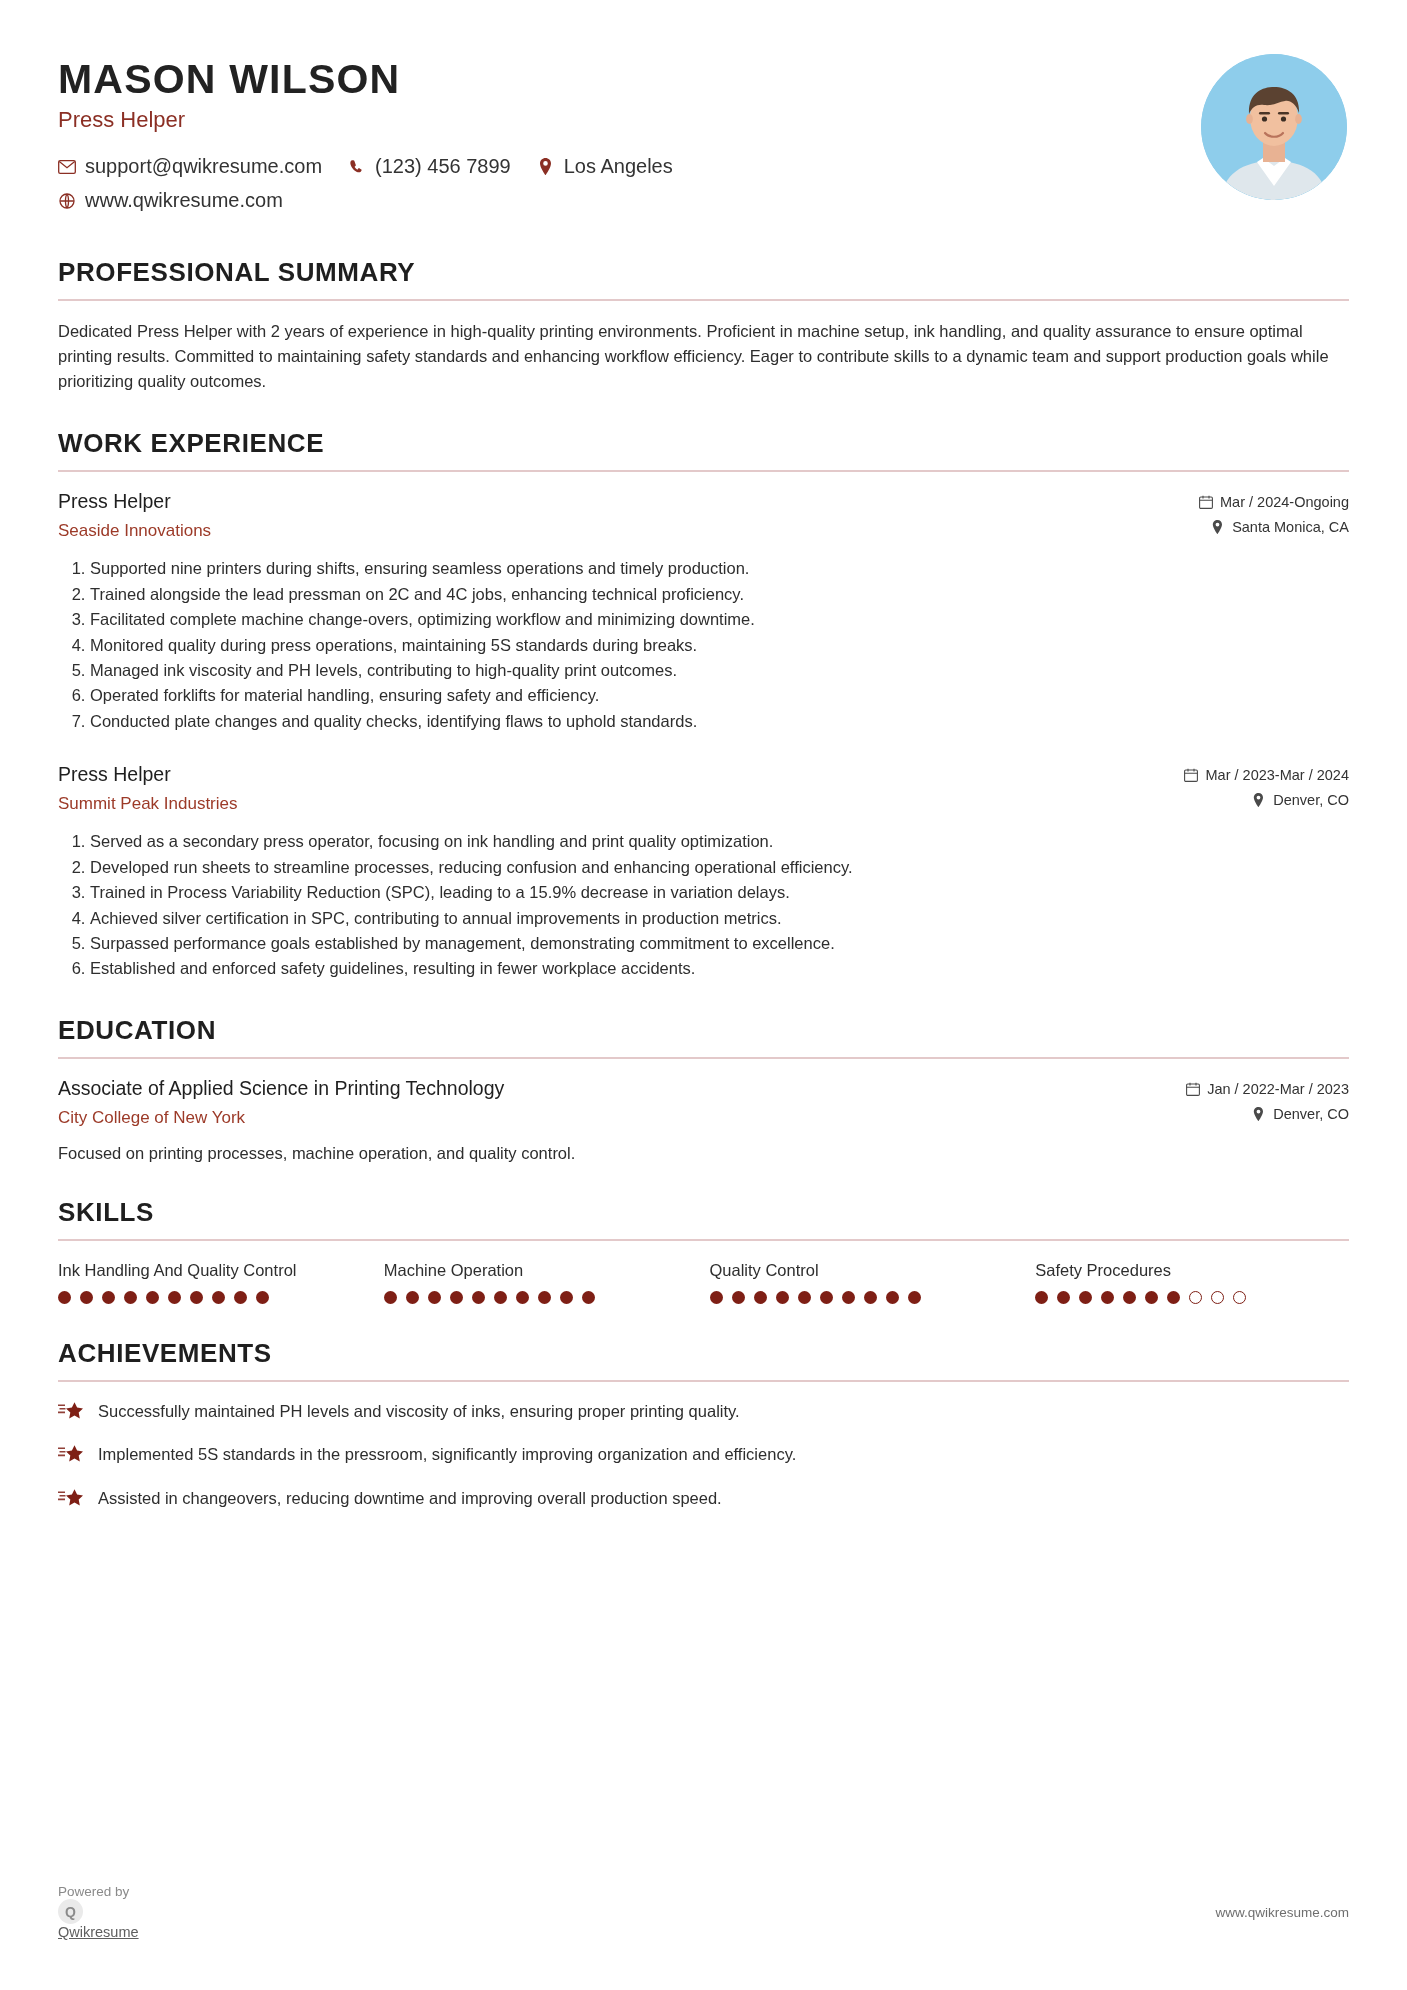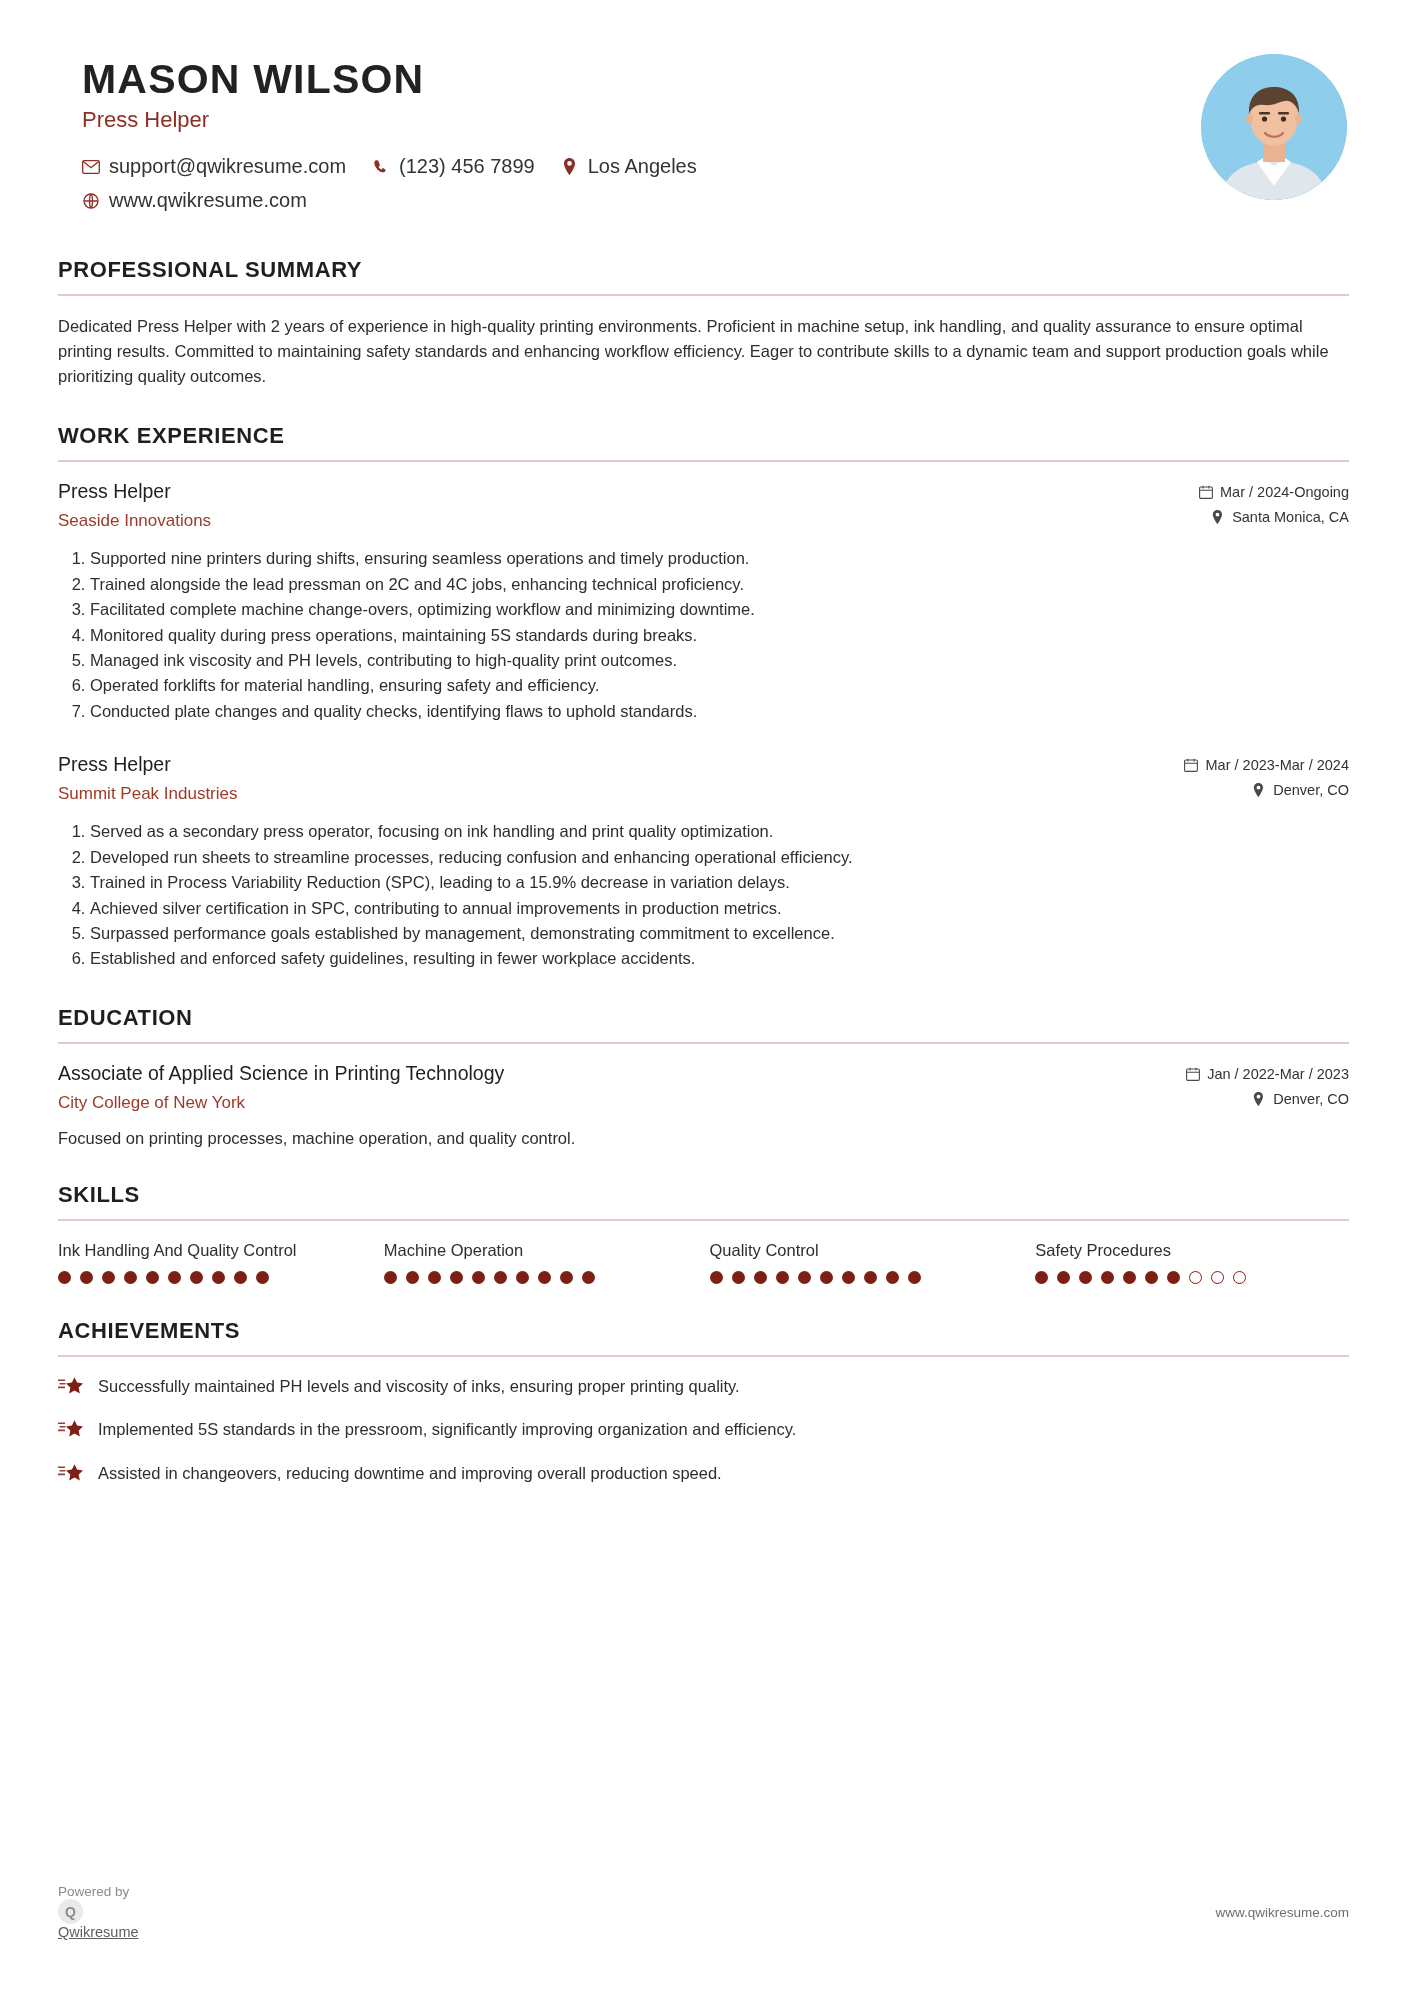--- a/index.html
+++ b/index.html
@@ -15,21 +15,20 @@
     width: 1407px;
     min-height: 1990px;
     position: relative;
     padding: 52px 58px 0 58px;
   }
 
   
   .header {
     display: flex;
     align-items: flex-start;
-    margin-left: 24px;
   }
   .header-left { flex: 1 1 auto; padding-top: 6px; }
   .name {
     font-size: 41px;
     font-weight: bold;
     letter-spacing: 1.2px;
     color: #222222;
     margin: 0 0 6px 0;
     line-height: 1.05;
   }
@@ -74,21 +73,21 @@
     border-radius: 50%;
     overflow: hidden;
     position: relative;
     background: #8ecdeb;
   }
   .avatar svg { display: block; }
 
   
   .section { margin-top: 34px; }
   .section-title {
-    font-size: 22px;
+    font-size: 26px;
     font-weight: bold;
     letter-spacing: 0.6px;
     color: #1f1f1f;
     margin: 12px 0 11px 0;
   }
   .rule {
     height: 2px;
     background: #e3c9ca;
     width: 100%;
     margin-bottom: 18px;

